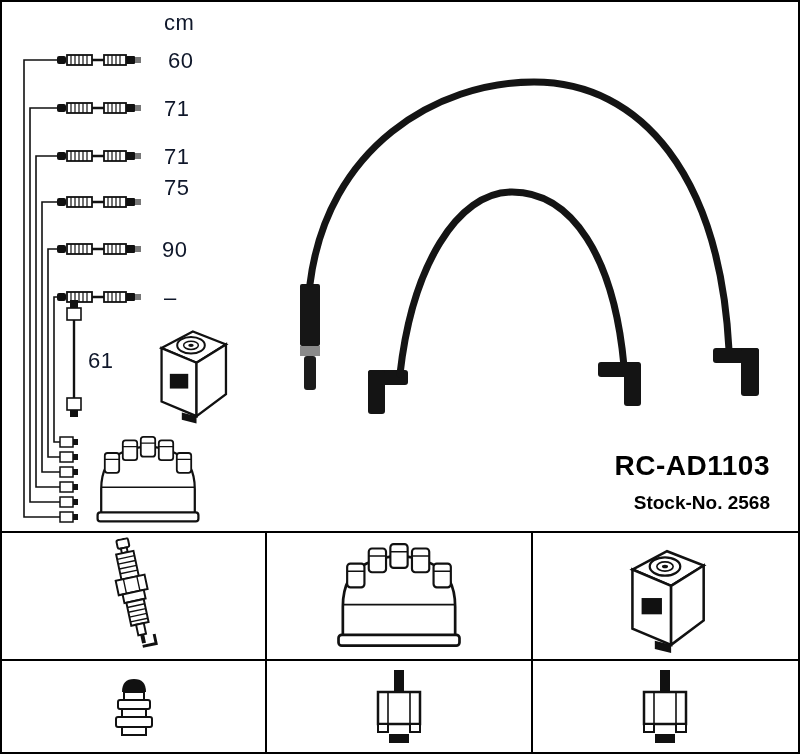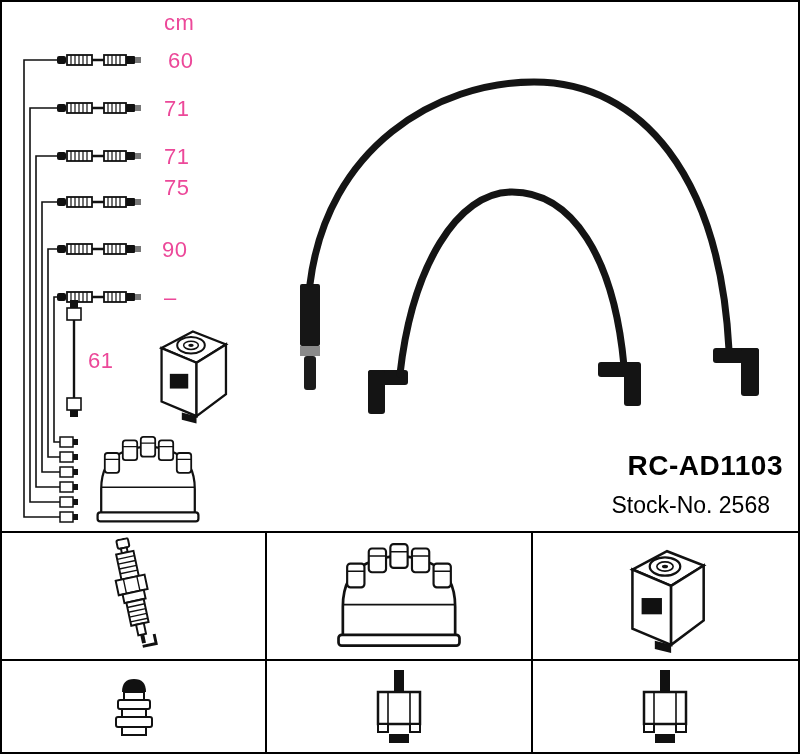--- a/index.html
+++ b/index.html
@@ -12,37 +12,37 @@
     border: 2px solid #000;
     overflow: hidden;
     font-family: "Liberation Sans", sans-serif;
     color: #000;
   }
   .abs { position: absolute; }
   .len-label {
     position: absolute;
     font-size: 22px;
     font-weight: 500;
-    color: #ec4899;
+    color: #0f172a;
     letter-spacing: 0.5px;
   }
   .product-code {
     position: absolute;
-    right: 15px;
+    right: 28px;
     top: 448px;
     font-size: 28px;
     font-weight: bold;
     letter-spacing: 0.5px;
   }
   .stock-number {
     position: absolute;
     right: 28px;
     top: 490px;
-    font-size: 23px;
-    font-weight: normal;
+    font-size: 19px;
+    font-weight: bold;
   }
   .parts-grid {
     position: absolute;
     left: 0;
     top: 529px;
     width: 796px;
     height: 221px;
     border-top: 2px solid #000;
     display: grid;
     grid-template-columns: 1fr 1fr 1fr;

